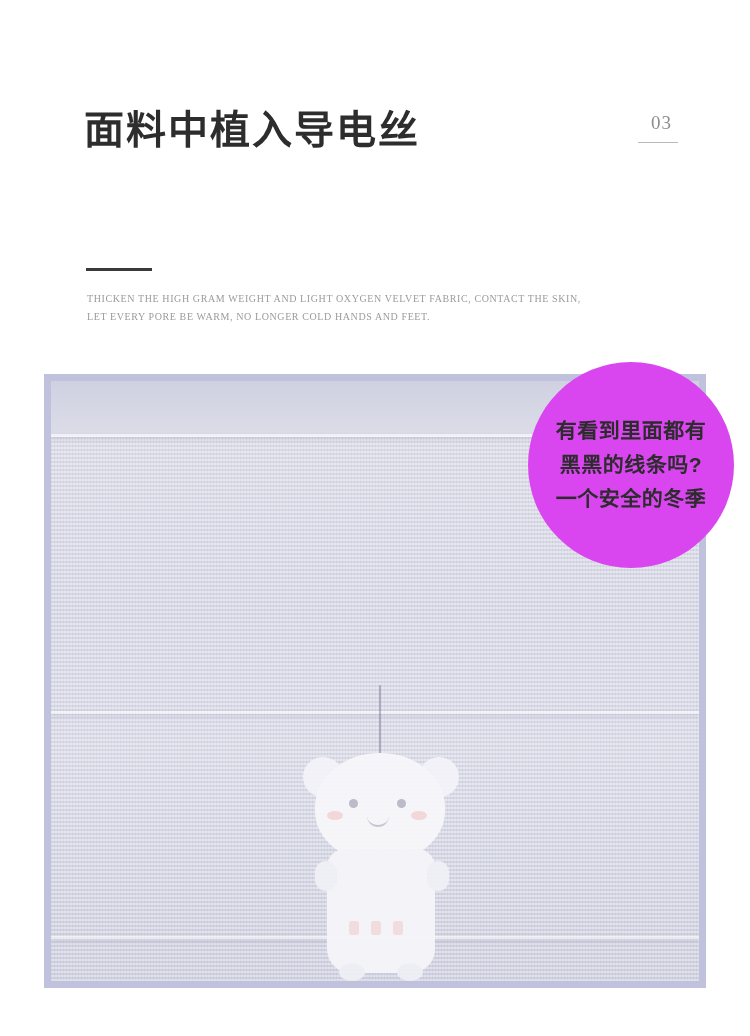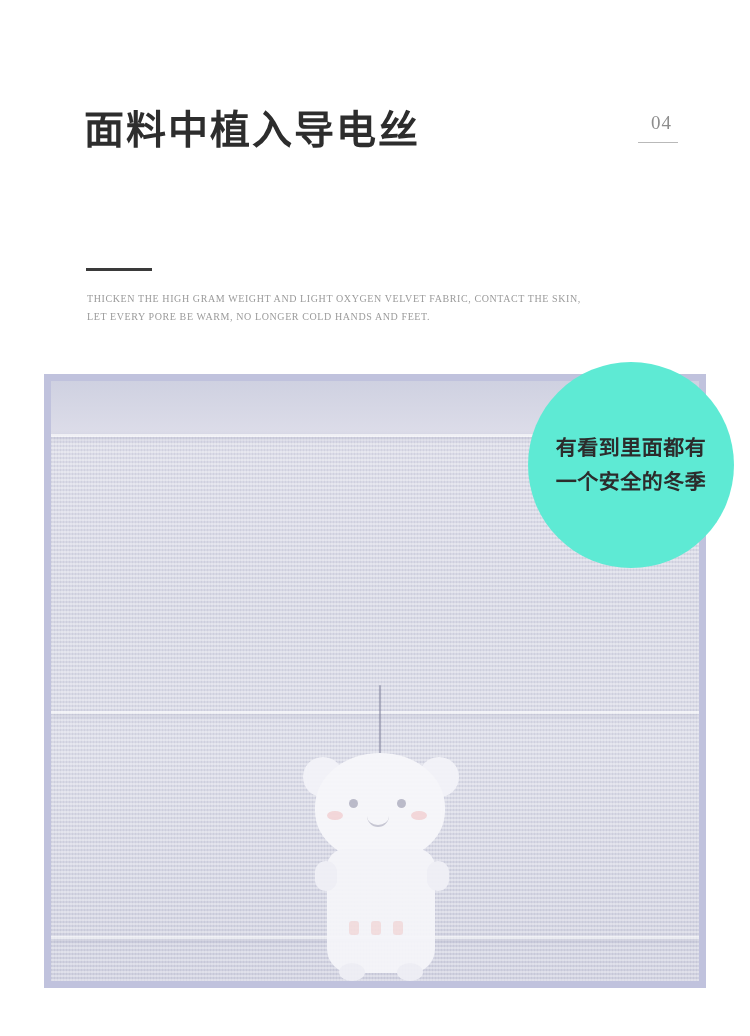--- a/index.html
+++ b/index.html
@@ -249,21 +249,21 @@
   .bear-belly-mark.m3 { left: 106px; }
 
   
   .callout {
     position: absolute;
     left: 528px;
     top: 362px;
     width: 206px;
     height: 206px;
     border-radius: 50%;
-    background: #5eead4;
+    background: #d946ef;
     display: flex;
     align-items: center;
     justify-content: center;
     text-align: center;
   }
   .callout-text {
     font-family: "Liberation Sans", "DejaVu Sans", sans-serif;
     font-weight: 700;
     font-size: 21px;
     line-height: 34px;
@@ -271,21 +271,21 @@
     letter-spacing: 0.5px;
   }
 </style>
 </head>
 <body>
 
 <div class="page">
 
   <div class="headline">面料中植入导电丝</div>
 
-  <div class="index-number">04</div>
+  <div class="index-number">03</div>
   <div class="index-rule"></div>
 
 
   <div class="divider"></div>
 
   <div class="eng-line l2">LET EVERY PORE BE WARM, NO LONGER COLD HANDS AND FEET.</div>
   <div class="eng-line l1">THICKEN THE HIGH GRAM WEIGHT AND LIGHT OXYGEN VELVET FABRIC, CONTACT THE SKIN,</div>
 
   <div class="photo-frame">
     <div class="photo-inner"></div>
@@ -319,17 +319,18 @@
       <div class="bear-belly-mark m2"></div>
       <div class="bear-belly-mark m3"></div>
       <div class="bear-foot l"></div>
       <div class="bear-foot r"></div>
     </div>
   </div>
 
   <div class="callout">
     <div class="callout-text">
       <div>有看到里面都有</div>
+      <div>黑黑的线条吗?</div>
       <div>一个安全的冬季</div>
     </div>
   </div>
 
 </div>
 
 </body></html>

